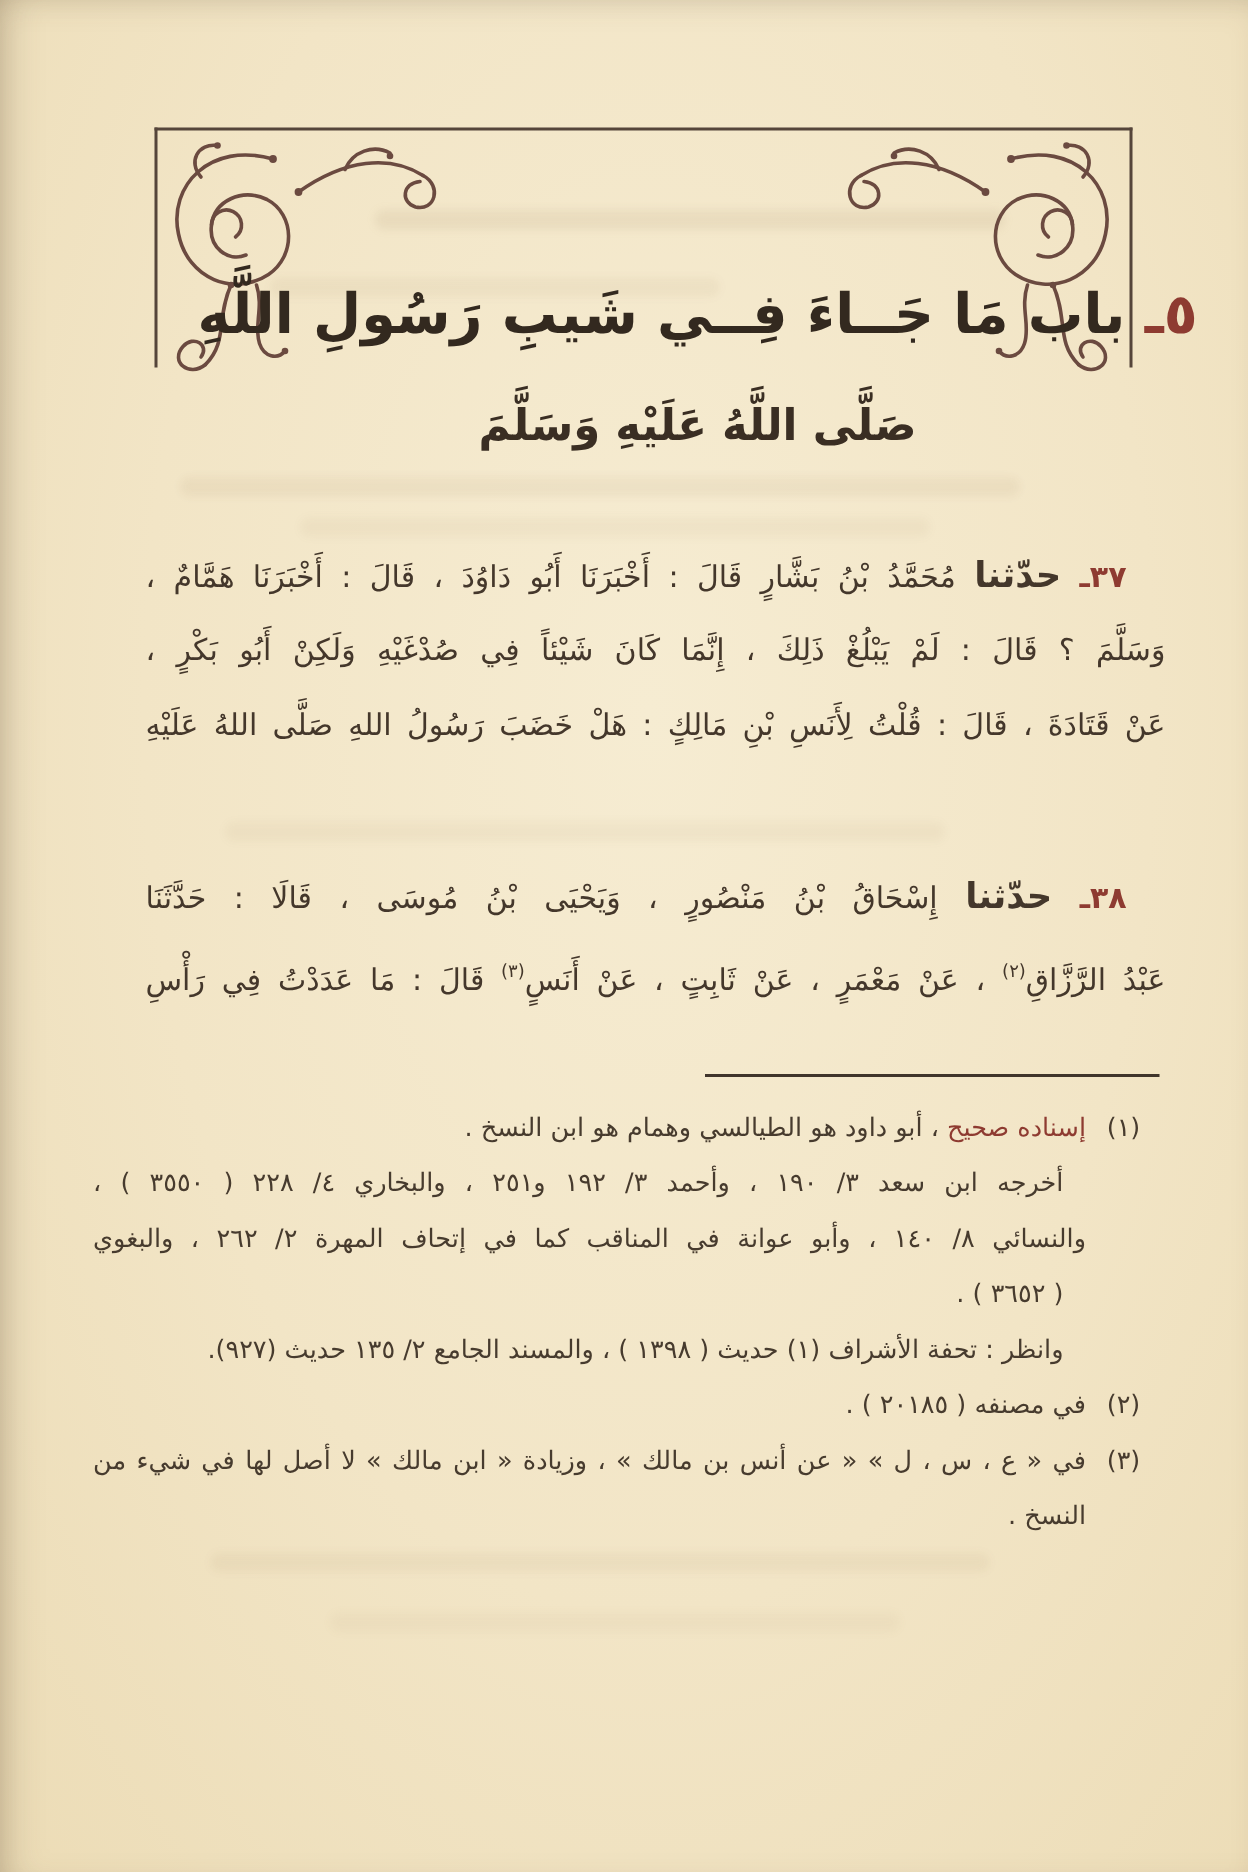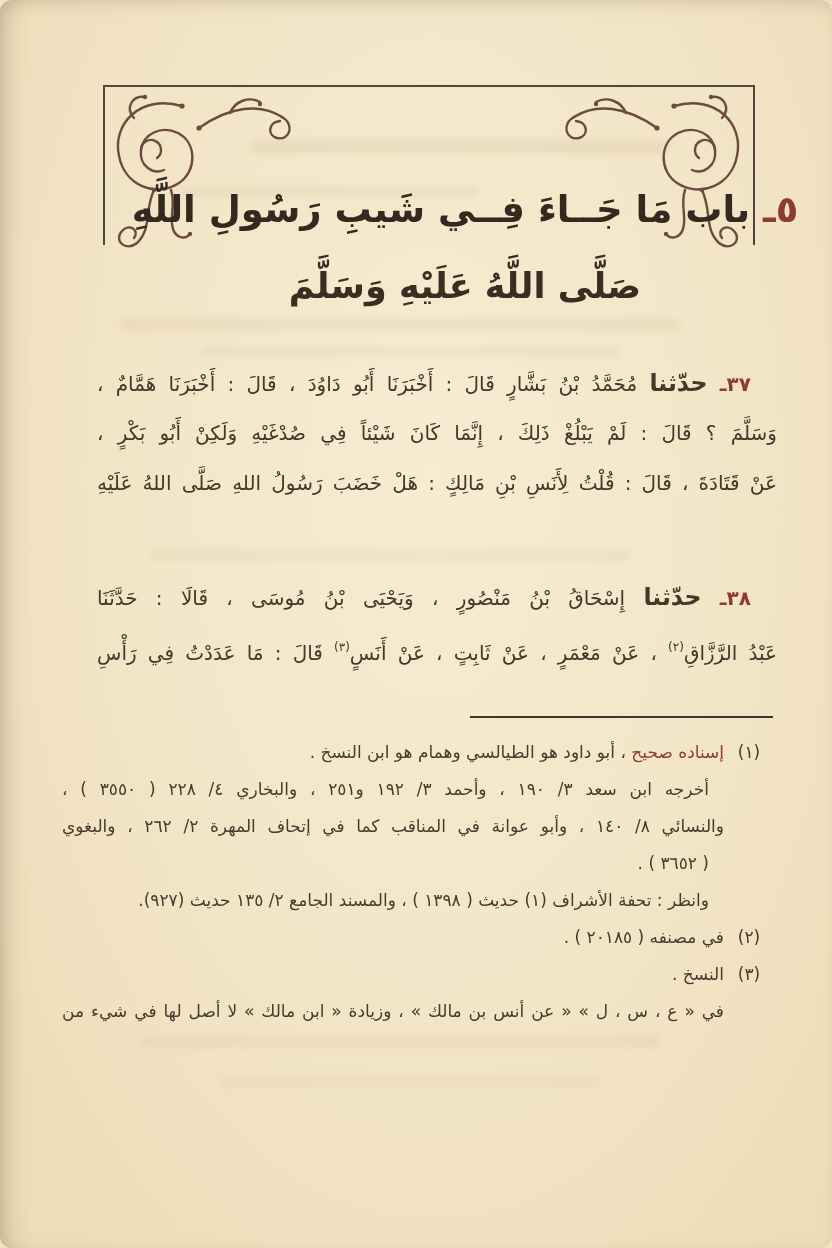--- a/index.html
+++ b/index.html
@@ -7,39 +7,38 @@
     width:832px;height:1248px;position:relative;overflow:hidden;
     font-family:"DejaVu Sans", sans-serif;
     background:#f1e3c2;
     direction:rtl;
   }
   .page{
     position:absolute;inset:0;
     background:radial-gradient(ellipse at 52% 38%, #f6ecd2 0%, #f2e5c6 55%, #ecdcb6 100%);
     box-shadow:inset 18px 0 28px -18px rgba(90,70,45,.35), inset 0 10px 24px -14px rgba(90,70,45,.25);
     color:#42352a;
-    border-radius:12px;
   }
   
   .frame-top{position:absolute;top:85px;left:103px;width:652px;height:2px;background:#55453a;}
   .frame-v{position:absolute;top:85px;width:2px;height:160px;background:#55453a;}
   .frame-v.left{left:103px;}
   .frame-v.right{left:753px;}
   .orn{position:absolute;top:90px;width:196px;height:162px;}
   .orn.left{left:104px;}
   .orn.right{left:556px;transform:scaleX(-1);}
   
   .title{
     position:absolute;top:188px;left:85px;width:680px;
     text-align:center;font-size:37px;font-weight:bold;color:#33291f;
     transform:translateX(40px);letter-spacing:-1px;white-space:nowrap;
   }
   .subtitle{
     position:absolute;top:266px;left:85px;width:680px;
-    text-align:center;font-size:35px;font-weight:bold;color:#3a2e23;
+    text-align:center;font-size:29px;font-weight:bold;color:#3a2e23;
     transform:translateX(40px);white-space:nowrap;
   }
   .accent{color:#8e3b31;}
   
   .hadith{position:absolute;left:97px;width:680px;font-size:20px;line-height:50px;color:#44372b;}
   .h37{top:358px;}
   .h38{top:572px;}
   .line{height:50px;}
   .just{text-align:justify;text-align-last:justify;}
   .indent{text-indent:26px;}
@@ -175,19 +174,19 @@
     <div class="fn">
       <div class="fn-marker">(٢)</div>
       <div class="fn-body">
         <div class="fn-line">في مصنفه ( ٢٠١٨٥ ) .</div>
       </div>
     </div>
 
     <div class="fn">
       <div class="fn-marker">(٣)</div>
       <div class="fn-body">
+        <div class="fn-line just">في « ع ، س ، ل » « عن أنس بن مالك » ، وزيادة « ابن مالك » لا أصل لها في شيء من</div>
         <div class="fn-line">النسخ .</div>
-        <div class="fn-line just">في « ع ، س ، ل » « عن أنس بن مالك » ، وزيادة « ابن مالك » لا أصل لها في شيء من</div>
       </div>
     </div>
 
   </div>
 </div>
 
 </body></html>

